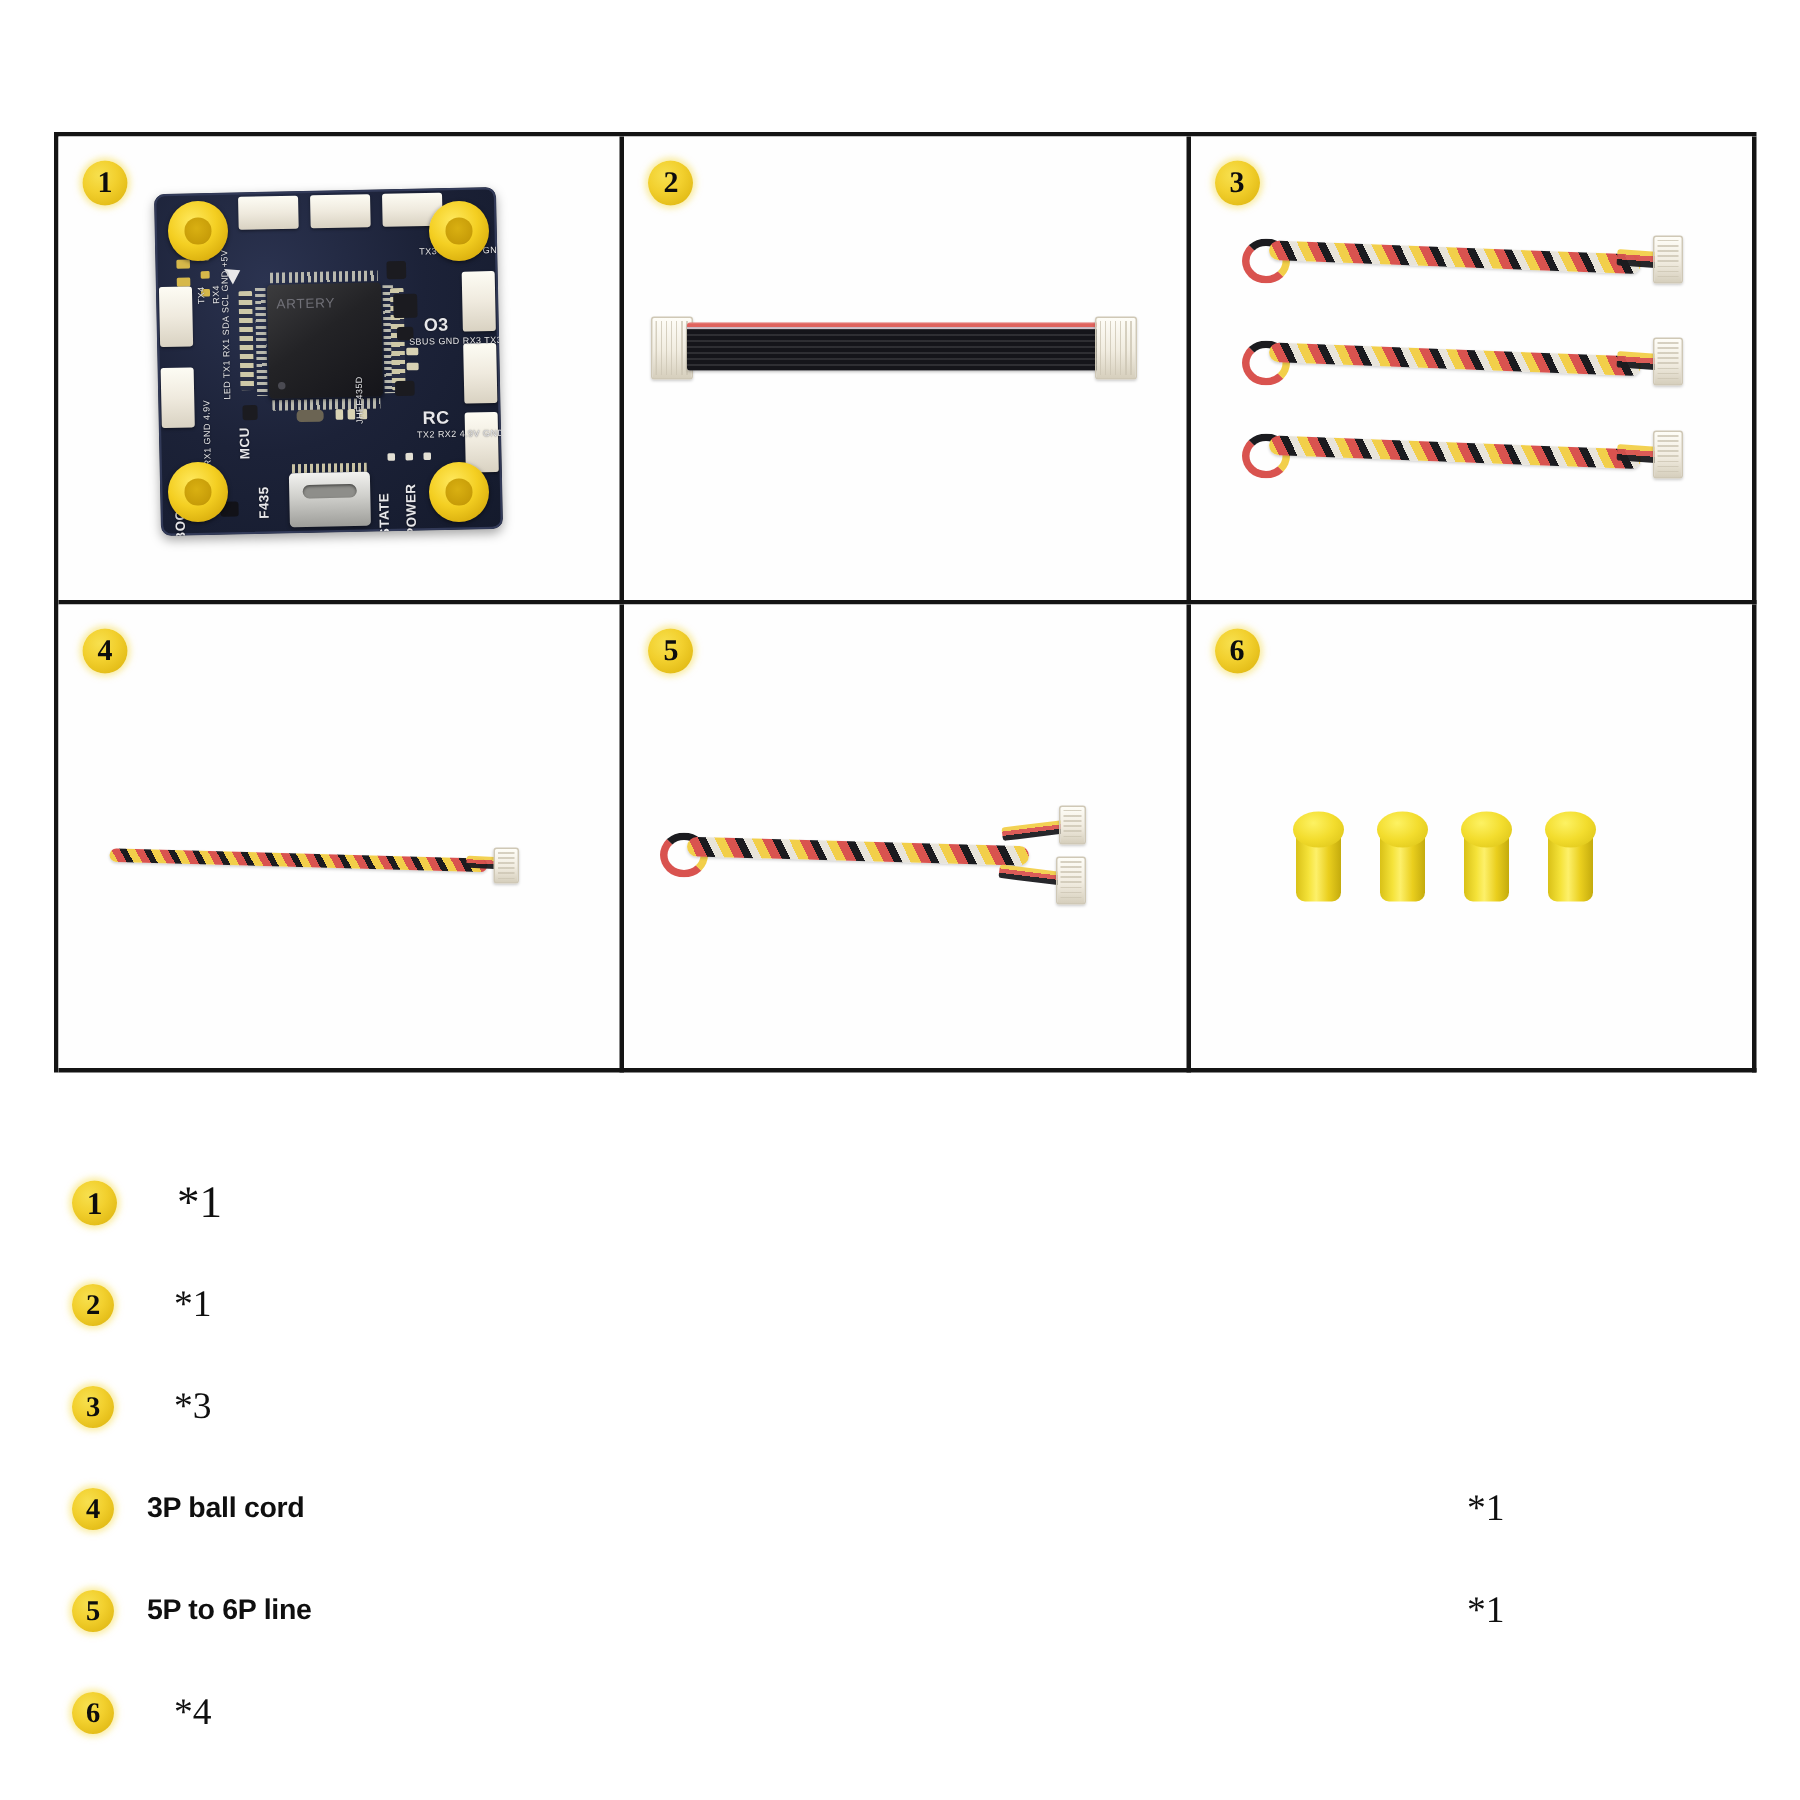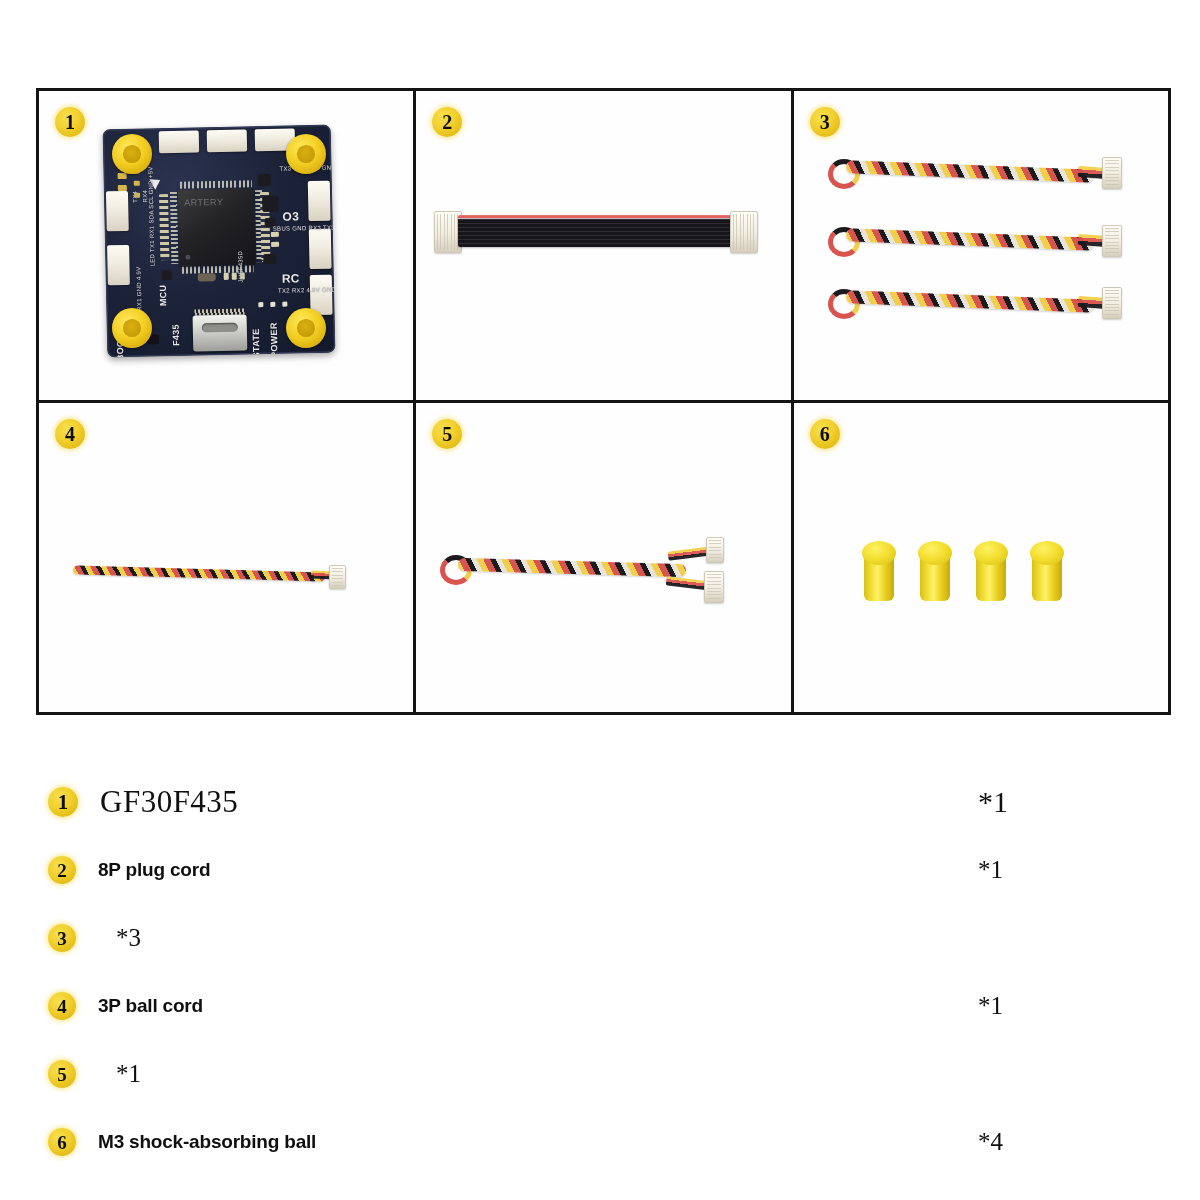--- a/index.html
+++ b/index.html
@@ -567,45 +567,43 @@
       </div>
     </div>
   </div>
 
 </div>
 
 <div id="list">
 
   <div class="row row-primary">
     <div class="badge row-badge">1</div>
-    <div class="row-label">GF30F435</div>
     <div class="row-qty">*1</div>
   </div>
 
   <div class="row">
     <div class="badge row-badge">2</div>
-    <div class="row-label">8P plug cord</div>
     <div class="row-qty">*1</div>
   </div>
 
   <div class="row">
     <div class="badge row-badge">3</div>
     <div class="row-qty">*3</div>
   </div>
 
   <div class="row">
     <div class="badge row-badge">4</div>
     <div class="row-label">3P ball cord</div>
     <div class="row-qty">*1</div>
   </div>
 
   <div class="row">
     <div class="badge row-badge">5</div>
+    <div class="row-label">5P to 6P line</div>
     <div class="row-qty">*1</div>
   </div>
 
   <div class="row">
     <div class="badge row-badge">6</div>
-    <div class="row-label">M3 shock-absorbing ball</div>
     <div class="row-qty">*4</div>
   </div>
 
 </div>
 
 </body></html>

